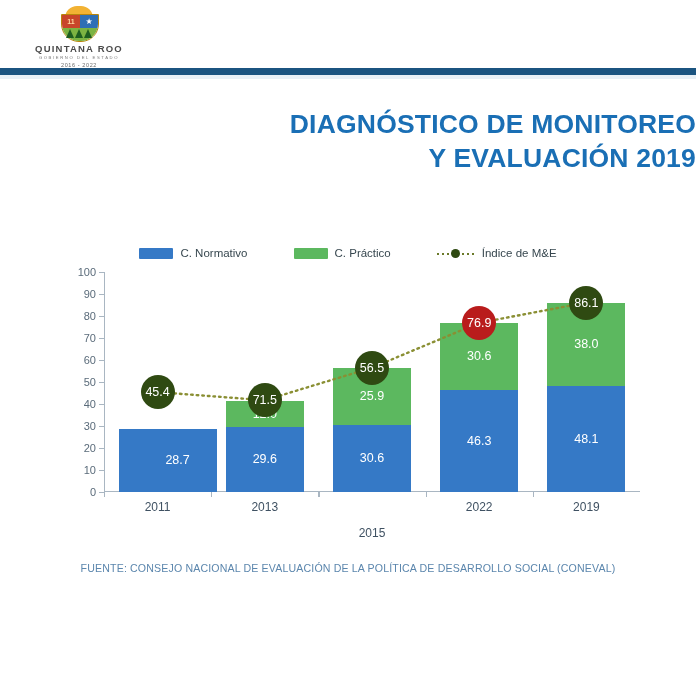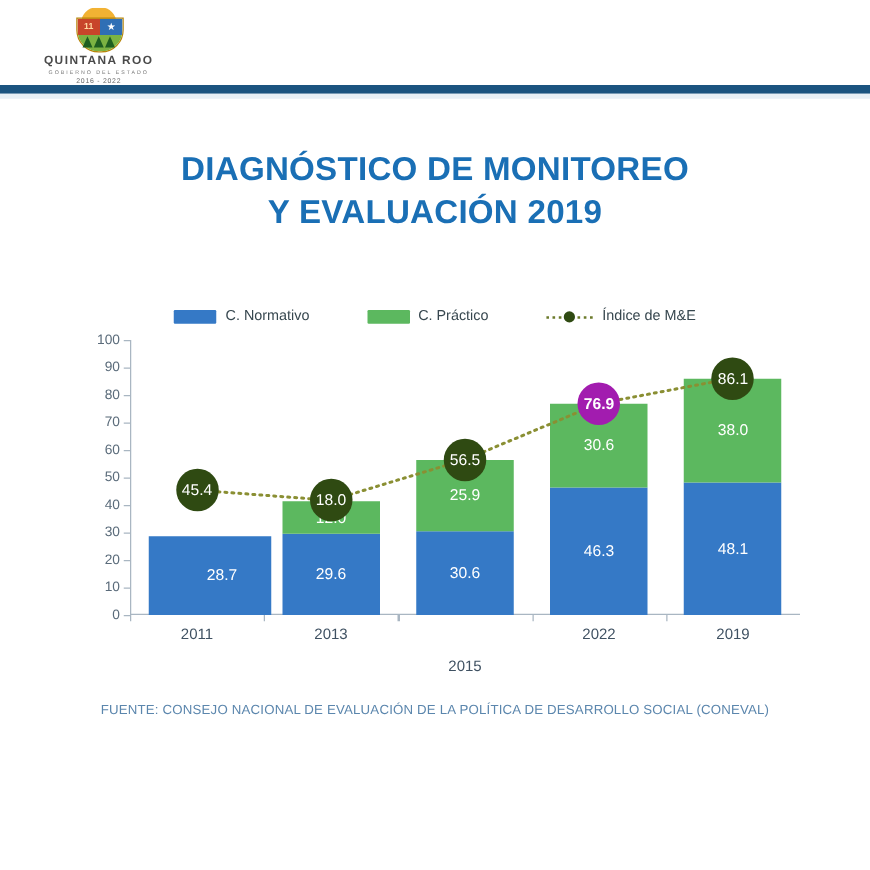--- a/index.html
+++ b/index.html
@@ -87,21 +87,21 @@
   }
   .sefi-sub{
     font-size:8.4px;font-weight:700;color:#2e3c4c;letter-spacing:.2px;margin-top:3px;
   }
 
   .hdr-rule{position:absolute;left:0;top:68px;width:696px;height:7px;background:#1b5480;}
   .hdr-rule2{position:absolute;left:0;top:75px;width:696px;height:4px;background:#e8f0f6;}
 
   
   .title{
-    position:absolute;left:0;top:119px;width:696px;text-align:center;
+    position:absolute;left:0;top:108px;width:696px;text-align:right;
     color:#1a6fb5;font-weight:800;font-size:26.5px;line-height:1.28;
     letter-spacing:.2px;
   }
 
   
   .legend{
     position:absolute;left:0;top:247px;width:696px;
     display:flex;justify-content:center;align-items:center;gap:46px;
   }
   .lg-item{display:flex;align-items:center;gap:7px;}
@@ -275,23 +275,23 @@
           <span class="seg-val">48.1</span>
         </div>
         <div class="seg seg-green" style="bottom: 105.82px; height: 83.6px;">
           <span class="seg-val">38.0</span>
         </div>
       </div>
       <svg class="idx-line" viewBox="0 0 536 220">
         <polyline points="53.6,120.12 160.8,128.26 268,95.70000000000002 375.20000000000005,50.81999999999999 482.40000000000003,30.580000000000013" fill="none" stroke="#8a8f33" stroke-width="2.4" stroke-dasharray="1.6 4" stroke-linecap="round"></polyline>
       </svg>
       <div class="idx-badge" style="left: 53.6px; top: 120.12px; background: rgb(47, 74, 18);">45.4</div>
-      <div class="idx-badge" style="left: 160.8px; top: 128.26px; background: rgb(47, 74, 18);">18.0</div>
+      <div class="idx-badge" style="left: 160.8px; top: 128.26px; background: rgb(47, 74, 18);">71.5</div>
       <div class="idx-badge" style="left: 268px; top: 95.7px; background: rgb(47, 74, 18);">56.5</div>
-      <div class="idx-badge" style="left: 375.2px; top: 50.82px; background: #a21caf; font-weight: bold;">76.9</div>
+      <div class="idx-badge" style="left: 375.2px; top: 50.82px; background: #b91c1c;">76.9</div>
       <div class="idx-badge" style="left: 482.4px; top: 30.58px; background: rgb(47, 74, 18);">86.1</div>
     </div>
   <div class="x-labels" id="xlabels">
       <div class="x-label" style="left: 53.6px;">2011</div>
       <div class="x-label" style="left: 160.8px;">2013</div>
       <div class="x-label" style="left: 268px; margin-top: 26px;">2015</div>
       <div class="x-label" style="left: 375.2px;">2022</div>
       <div class="x-label" style="left: 482.4px;">2019</div>
     </div>
 <div class="tick-mark" style="top: 0px;"></div>

